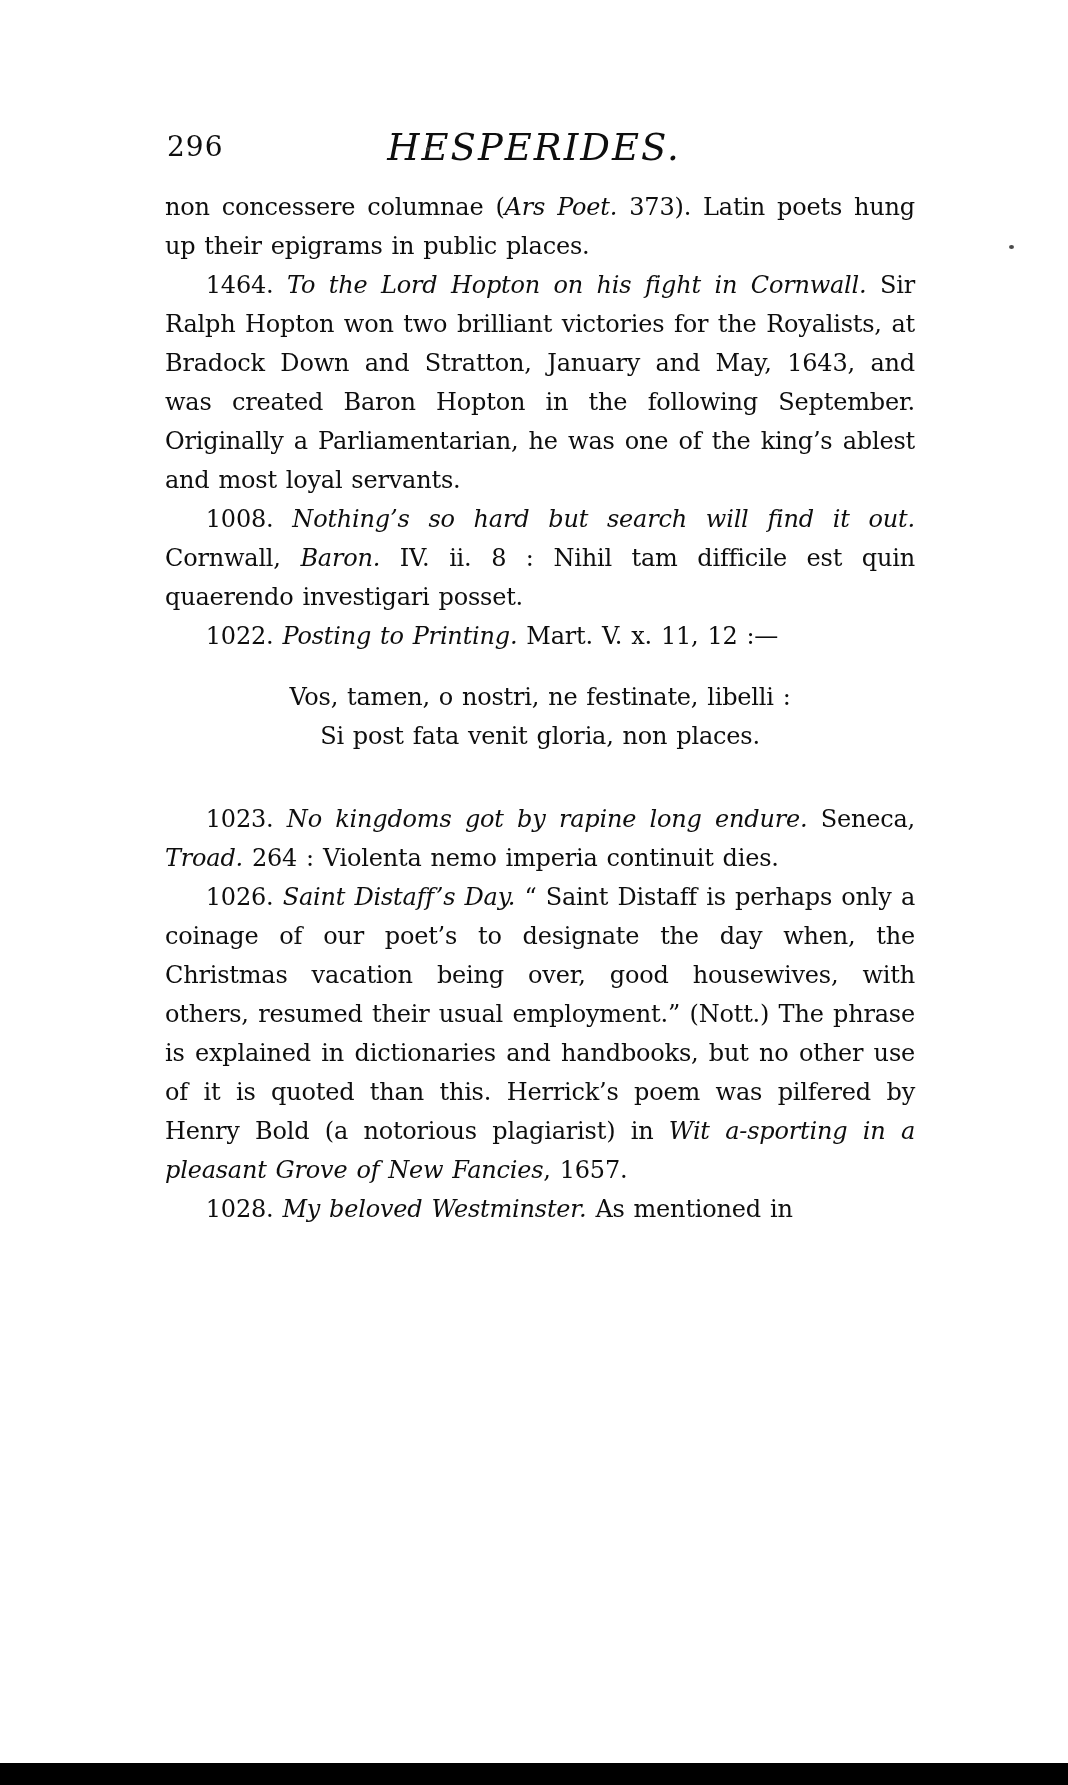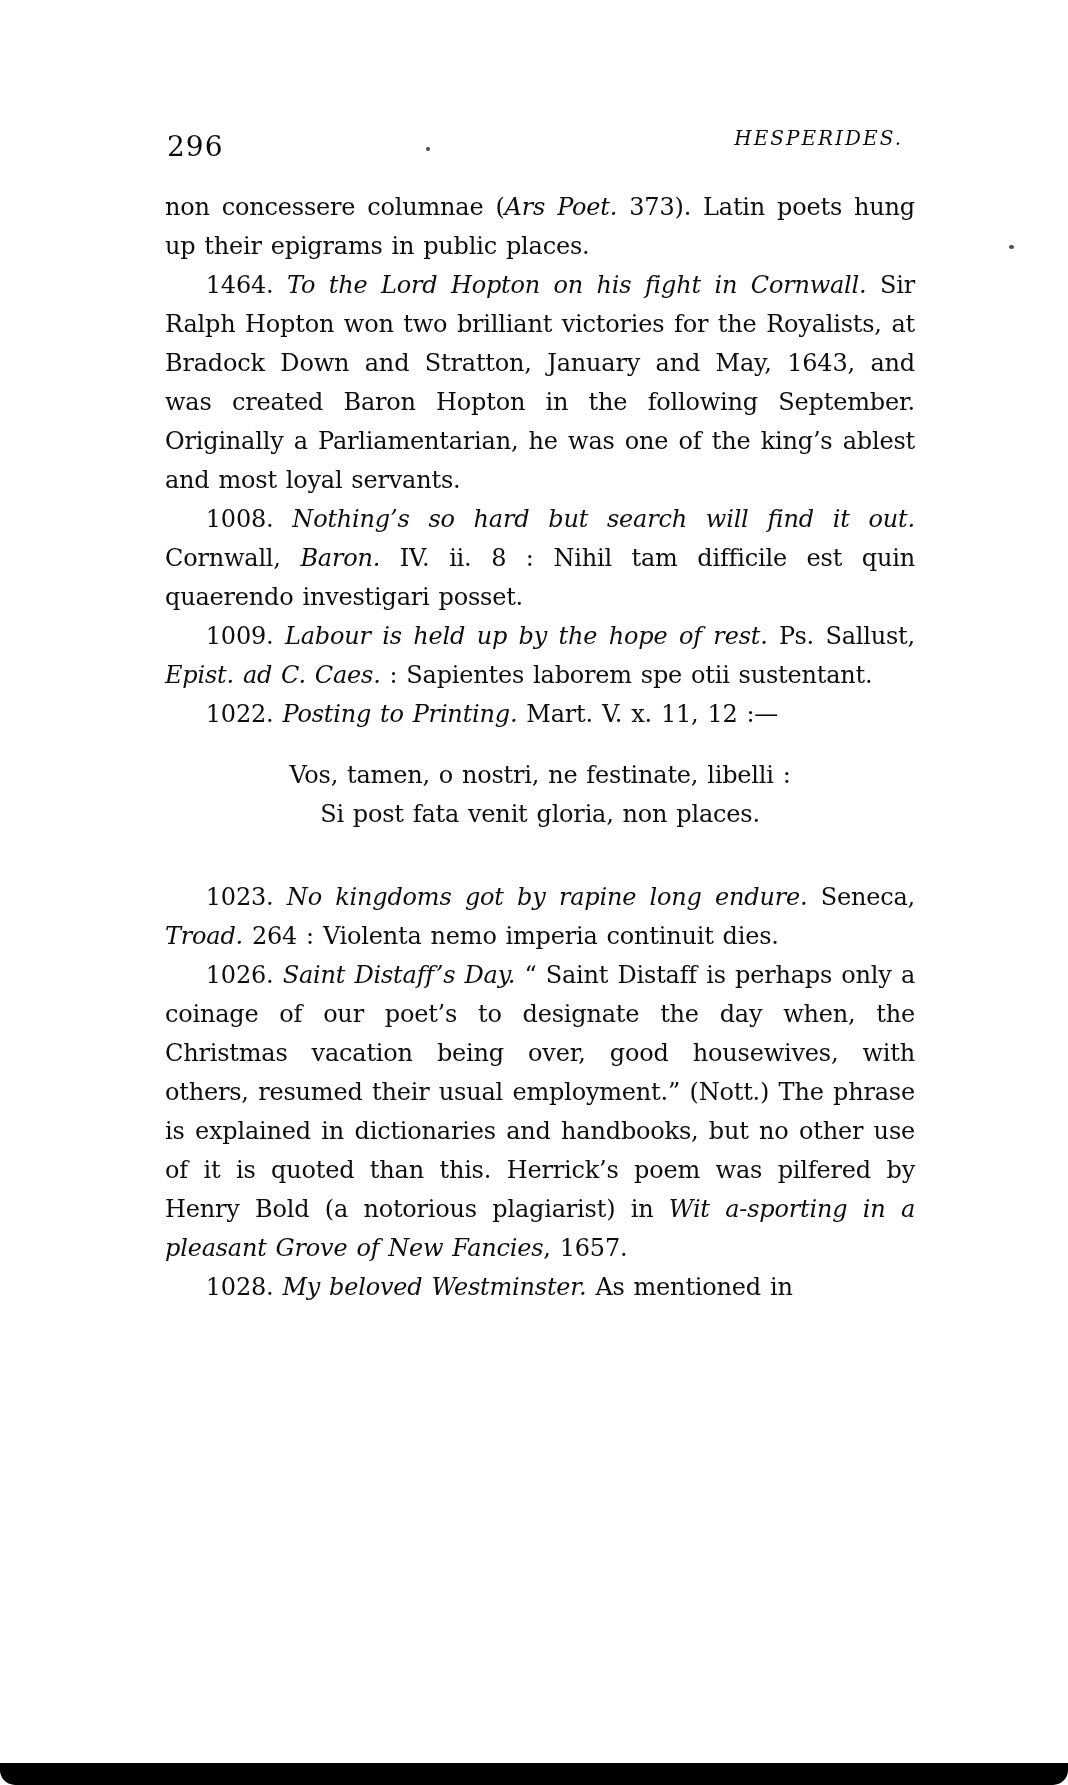--- a/index.html
+++ b/index.html
@@ -4,43 +4,42 @@
 <style>
   html, body { margin: 0; padding: 0; background: #ffffff; }
   .page {
     position: relative;
     width: 1068px;
     height: 1785px;
     background: #ffffff;
     overflow: hidden;
     font-family: "DejaVu Serif", serif;
     color: #0e0e0e;
-    border-radius: 15px;
   }
   .page-header {
     position: absolute;
     top: 126px;
     left: 165px;
     width: 750px;
     height: 40px;
   }
   .page-number {
     position: absolute;
     left: 2px;
     top: 4px;
     font-size: 28px;
     letter-spacing: 1px;
   }
   .running-title {
     position: absolute;
     left: 0; right: 12px;
     top: 0;
-    text-align: right;
+    text-align: center;
     font-style: italic;
-    font-size: 20px;
+    font-size: 37px;
     letter-spacing: 2px;
   }
   .text-block {
     position: absolute;
     top: 188px;
     left: 165px;
     width: 750px;
     font-size: 24px;
     line-height: 39px;
     text-align: justify;
@@ -79,21 +78,20 @@
 
   <div class="page-header">
     <span class="page-number">296</span>
     <span class="running-title">HESPERIDES.</span>
   </div>
 
   <div class="text-block">
       <p class="para body"><span>non concessere columnae (</span><span class="it">Ars Poet.</span><span> 373). Latin poets hung up their epigrams in public places.</span></p>
       <p class="para note"><span>1464. </span><span class="it">To the Lord Hopton on his fight in Cornwall.</span><span> Sir Ralph Hopton won two brilliant victories for the Royalists, at Bradock Down and Stratton, January and May, 1643, and was created Baron Hopton in the following September. Originally a Parliamentarian, he was one of the king’s ablest and most loyal servants.</span></p>
       <p class="para note"><span>1008. </span><span class="it">Nothing’s so hard but search will find it out.</span><span> Cornwall, </span><span class="it">Baron.</span><span> IV. ii. 8 : Nihil tam difficile est quin quaerendo investigari posset.</span></p>
-      <p class="para note"><span>1009. </span><span class="it">Labour is held up by the hope of rest.</span><span> Ps. Sallust, </span><span class="it">Epist. ad C. Caes.</span><span> : Sapientes laborem spe otii sustentant.</span></p>
       <p class="para note"><span>1022. </span><span class="it">Posting to Printing.</span><span> Mart. V. x. 11, 12 :—</span></p>
       <div class="verse">
         <div class="verse-line">Vos, tamen, o nostri, ne festinate, libelli :</div>
         <div class="verse-line">Si post fata venit gloria, non places.</div>
       </div>
       <p class="para note"><span>1023. </span><span class="it">No kingdoms got by rapine long endure.</span><span> Seneca, </span><span class="it">Troad.</span><span> 264 : Violenta nemo imperia continuit dies.</span></p>
       <p class="para note"><span>1026. </span><span class="it">Saint Distaff’s Day.</span><span> “ Saint Distaff is perhaps only a coinage of our poet’s to designate the day when, the Christmas vacation being over, good housewives, with others, resumed their usual employment.” (Nott.) The phrase is explained in dictionaries and handbooks, but no other use of it is quoted than this. Herrick’s poem was pilfered by Henry Bold (a notorious plagiarist) in </span><span class="it">Wit a-sporting in a pleasant Grove of New Fancies</span><span>, 1657.</span></p>
       <p class="para note"><span>1028. </span><span class="it">My beloved Westminster.</span><span> As mentioned in</span></p>
     </div>
 

